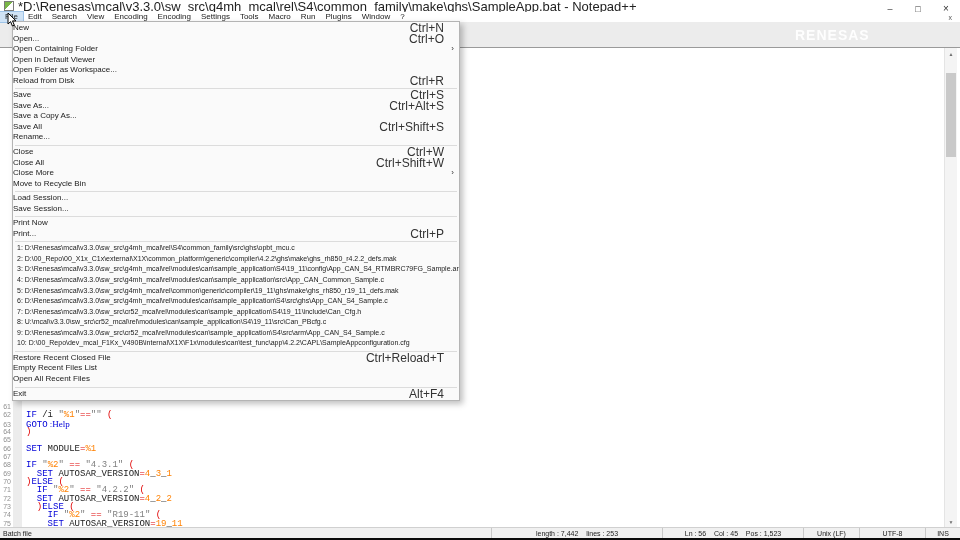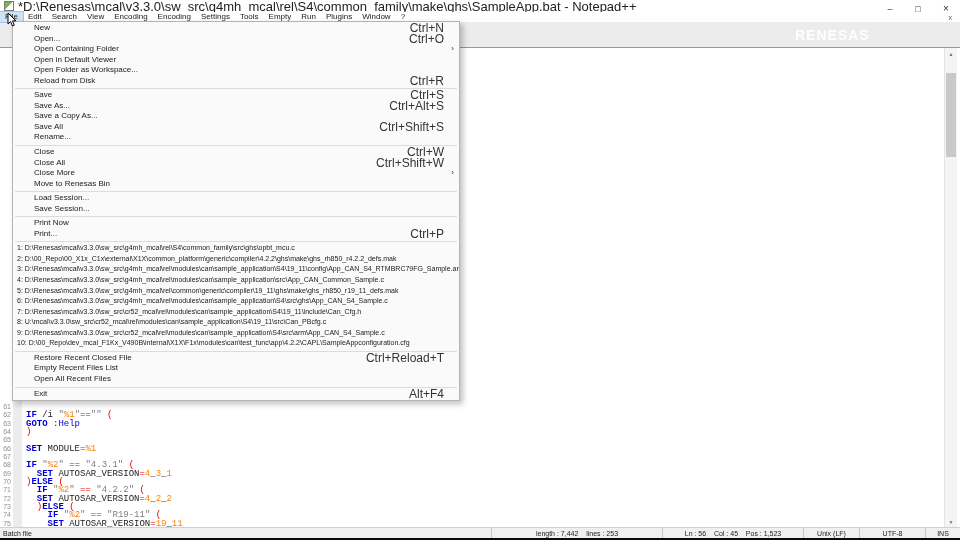--- a/index.html
+++ b/index.html
@@ -28,38 +28,38 @@
   .watermark{position:absolute;left:795px;top:27px;font-size:14px;font-weight:bold;
     color:rgba(255,255,255,0.92);letter-spacing:1px;z-index:6;}
   
   .editor{position:absolute;left:0;top:48px;width:960px;height:479px;background:#ffffff;overflow:hidden;}
   .fold-strip{position:absolute;left:13px;top:0;width:9px;height:100%;background:#ececec;}
   .code-lines{position:absolute;left:0;top:355px;width:940px;
     font-family:"Liberation Mono",monospace;font-size:9px;line-height:8.35px;white-space:pre;}
   .code-line{height:8.35px;}
   .ln{display:inline-block;width:11px;margin-right:15px;text-align:right;
     font-family:"Liberation Sans",sans-serif;font-size:7px;color:#909090;}
-  .tk-kw{color:var(--kw);font-weight:bold;}
+  .tk-kw{color:var(--kw);font-weight:normal;}
   .tk-va{color:var(--va);}
   .tk-op{color:var(--op);}
   .tk-st{color:var(--st);}
   .tk-nu{color:var(--nu);}
   .tk-pl{color:var(--pl);}
-  .tk-lb{color:var(--kw);}
+  .tk-lb{color:var(--kw);font-family:Liberation Serif, serif;}
   
   .vscroll{position:absolute;left:944px;top:48px;width:12px;height:479px;background:#f4f4f4;border-left:1px solid #e4e4e4;z-index:4;}
   .vs-arrow{position:absolute;left:0;width:12px;height:11px;display:flex;align-items:center;justify-content:center;
     font-size:5px;color:#707070;}
   .vs-arrow.up{top:0;}
   .vs-arrow.down{bottom:0;}
   .vs-thumb{position:absolute;left:1px;top:25px;width:10px;height:84px;background:#c9c9c9;}
   
   .menu-dropdown{position:absolute;left:12px;top:21px;width:446px;background:#fafafa;
     border:1px solid #b4b4b4;box-shadow:3px 3px 6px rgba(0,0,0,0.25);z-index:20;padding:1px 0;}
-  .menu-item{position:relative;height:10.55px;line-height:10.55px;padding-left:21px;
+  .menu-item{position:relative;height:10.55px;line-height:10.55px;
     font-size:8px;color:#1a1a1a;white-space:nowrap;overflow:hidden;}
   .menu-item.recent{padding-left:4px;font-size:7px;}
   .mi-shortcut{position:absolute;right:15px;top:0;font-size:12px;color:#333;}
   .mi-arrow{position:absolute;right:5px;top:0;font-size:8px;color:#333;}
   .menu-sep{height:4px;position:relative;}
   .menu-sep::after{content:'';position:absolute;left:2px;right:2px;top:2px;border-top:1px solid #dcdcdc;}
   
   .statusbar{position:absolute;left:0;top:527px;width:960px;height:10px;background:#f0f0f0;
     border-top:1px solid #d0d0d0;display:flex;font-size:7px;color:#222;line-height:9px;z-index:25;}
   .sb-cell{white-space:pre;overflow:hidden;border-left:1px solid #c8c8c8;display:flex;align-items:center;justify-content:center;}
@@ -91,21 +91,21 @@
 
   <div class="menubar" id="menubar">
       <span class="mb-item active">File</span>
       <span class="mb-item">Edit</span>
       <span class="mb-item">Search</span>
       <span class="mb-item">View</span>
       <span class="mb-item">Encoding</span>
       <span class="mb-item">Encoding</span>
       <span class="mb-item">Settings</span>
       <span class="mb-item">Tools</span>
-      <span class="mb-item">Empty</span>
+      <span class="mb-item">Macro</span>
       <span class="mb-item">Run</span>
       <span class="mb-item">Plugins</span>
       <span class="mb-item">Window</span>
       <span class="mb-item">?</span>
     </div>
 
   <div class="tabband"></div>
   <div class="watermark">RENESAS</div>
 
   <div class="editor">
@@ -129,21 +129,21 @@
       <div class="menu-sep"></div>
       <div class="menu-item"><span class="mi-label">Save</span><span class="mi-shortcut">Ctrl+S</span></div>
       <div class="menu-item"><span class="mi-label">Save As...</span><span class="mi-shortcut">Ctrl+Alt+S</span></div>
       <div class="menu-item"><span class="mi-label">Save a Copy As...</span></div>
       <div class="menu-item"><span class="mi-label">Save All</span><span class="mi-shortcut">Ctrl+Shift+S</span></div>
       <div class="menu-item"><span class="mi-label">Rename...</span></div>
       <div class="menu-sep"></div>
       <div class="menu-item"><span class="mi-label">Close</span><span class="mi-shortcut">Ctrl+W</span></div>
       <div class="menu-item"><span class="mi-label">Close All</span><span class="mi-shortcut">Ctrl+Shift+W</span></div>
       <div class="menu-item"><span class="mi-label">Close More</span><span class="mi-arrow">›</span></div>
-      <div class="menu-item"><span class="mi-label">Move to Renesas Bin</span></div>
+      <div class="menu-item"><span class="mi-label">Move to Recycle Bin</span></div>
       <div class="menu-sep"></div>
       <div class="menu-item"><span class="mi-label">Load Session...</span></div>
       <div class="menu-item"><span class="mi-label">Save Session...</span></div>
       <div class="menu-sep"></div>
       <div class="menu-item"><span class="mi-label">Print Now</span></div>
       <div class="menu-item"><span class="mi-label">Print...</span><span class="mi-shortcut">Ctrl+P</span></div>
       <div class="menu-sep"></div>
       <div class="menu-item recent"><span class="mi-label">1: D:\Renesas\mcal\v3.3.0\sw_src\g4mh_mcal\rel\S4\common_family\src\ghs\opbt_mcu.c</span></div>
       <div class="menu-item recent"><span class="mi-label">2: D:\00_Repo\00_X1x_C1x\external\X1X\common_platform\generic\compiler\4.2.2\ghs\make\ghs_rh850_r4.2.2_defs.mak</span></div>
       <div class="menu-item recent"><span class="mi-label">3: D:\Renesas\mcal\v3.3.0\sw_src\g4mh_mcal\rel\modules\can\sample_application\S4\19_11\config\App_CAN_S4_RTMBRC79FG_Sample.arxml</span></div>

